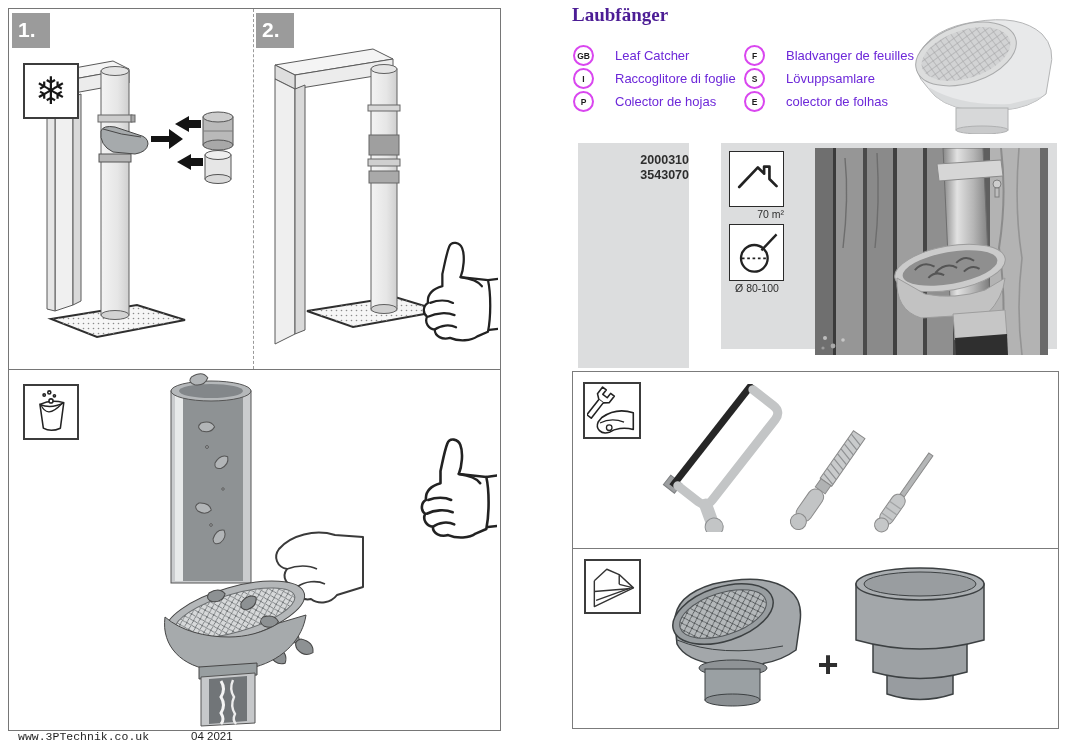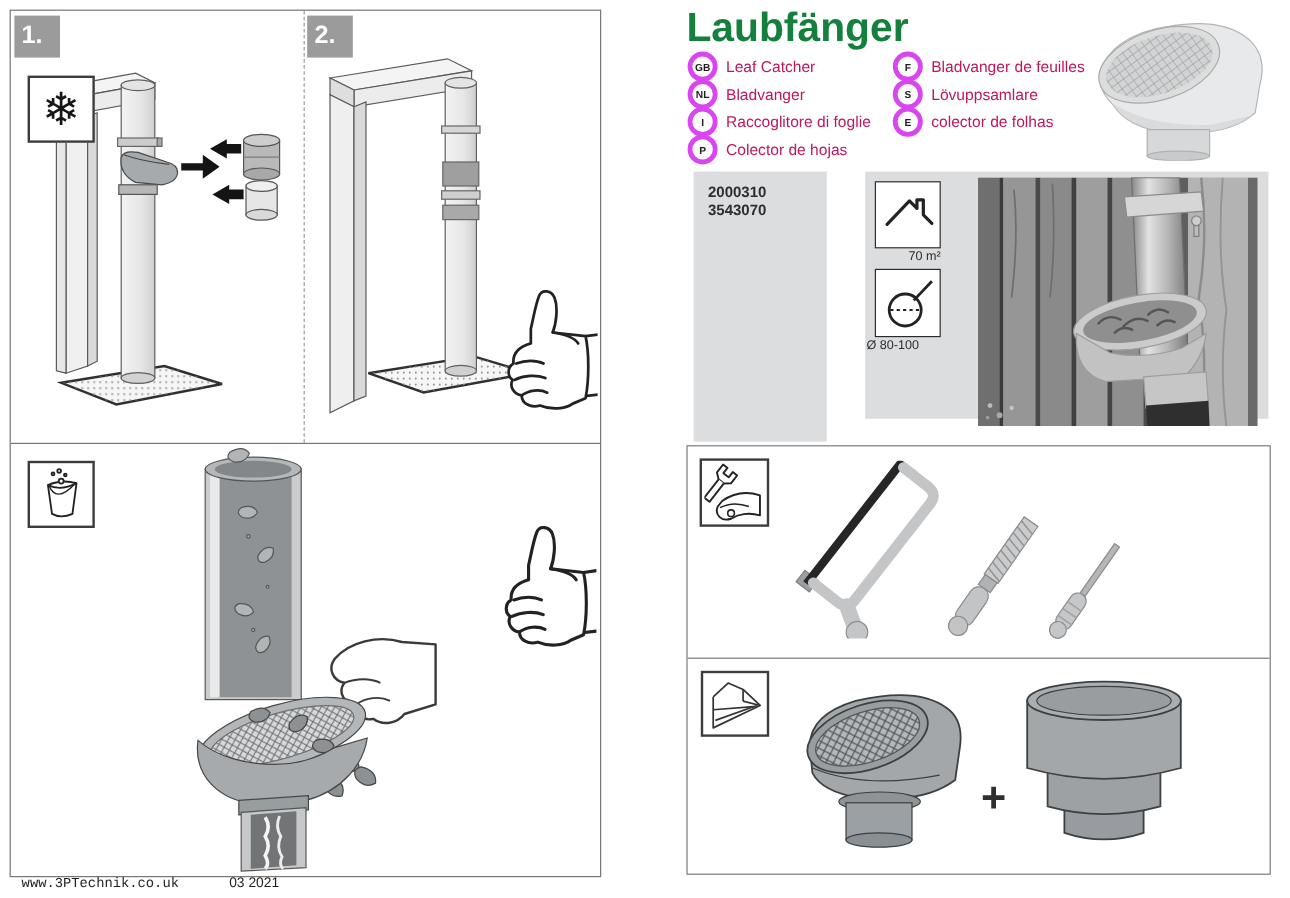--- a/index.html
+++ b/index.html
@@ -9,27 +9,27 @@
   
   .page-box{left:8px;top:8px;width:491px;height:721px;border:1px solid #767676;}
   .top-divider{left:0;top:360px;width:491px;height:0;border-top:1px solid #767676;}
   .dash-divider{left:244px;top:0;width:0;height:360px;border-left:1px dashed #9a9a9a;}
   .step-badge{width:38px;height:35px;background:#9b9b9b;color:#fff;font-size:21px;
               font-weight:bold;line-height:34px;padding-left:6px;box-sizing:border-box;}
   .icon-box{width:56px;height:56px;background:#fff;border:2px solid #3c3c3c;
             display:flex;align-items:center;justify-content:center;box-sizing:border-box;}
   .snow{font-family:"DejaVu Sans",sans-serif;font-size:38px;color:#161616;line-height:1;}
   
-  .title{left:572px;top:4px;font-size:34px;font-weight:bold;color:#15803d;}
+  .title{left:572px;top:4px;font-size:19px;font-weight:bold;color:#4c1d95;font-family:Liberation Serif, serif;}
   .lang-col{display:flex;flex-direction:column;}
   .lang-row{display:flex;align-items:center;height:23px;}
-  .lang-circ{width:17px;height:17px;border:4px solid #d946ef;border-radius:50%;
+  .lang-circ{width:17px;height:17px;border:2px solid #d946ef;border-radius:50%;
              font-size:8.5px;font-weight:bold;display:flex;align-items:center;
              justify-content:center;flex:0 0 auto;color:#1d1d1d;}
-  .lang-label{margin-left:7px;font-size:13px;color:#be185d;white-space:nowrap;}
+  .lang-label{margin-left:21px;font-size:13px;color:#6d28d9;white-space:nowrap;}
   .gray-box{background:#dcddde;}
   .codes{padding:10px 0 0 12px;font-size:12.5px;font-weight:600;color:#2e2e2e;line-height:15px;}
   .spec-box{background:#fff;border:1.5px solid #2a2a2a;box-sizing:border-box;
             display:flex;align-items:center;justify-content:center;}
   .spec-label{font-size:10.5px;color:#2e2e2e;}
   .frame-box{border:1px solid #7b7b7b;background:#fff;}
   .plus{font-size:36px;font-weight:bold;color:#2f2f2f;line-height:1;}
   .footer-text{font-size:11.5px;color:#1f1f1f;}
   svg{display:block;}
 </style>
@@ -226,32 +226,28 @@
         <path d="M36,70 C22,74 16,82 17,92 C10,96 10,106 16,110 C12,118 18,126 26,127 C26,136 36,141 46,138 C58,143 74,142 82,136 L96,130 C100,110 100,80 96,62 L60,58 C64,48 66,30 62,20 C59,12 48,10 45,18 C41,28 38,46 36,54 Z"></path>
         <path d="M20,92 C30,88 42,88 50,92" fill="none"></path>
         <path d="M18,110 C28,105 42,104 52,108" fill="none"></path>
         <path d="M26,127 C34,121 46,120 54,124" fill="none"></path>
         <path d="M60,58 C74,60 84,64 88,70" fill="none"></path>
       </g>
     </svg>
   </div>
 
   <div class="abs footer-text" style="left:18px;top:730px;font-family:Liberation Mono, monospace;">www.3PTechnik.co.uk</div>
-  <div class="abs footer-text" style="left:191px;top:730px;">03 2021</div>
+  <div class="abs footer-text" style="left:191px;top:730px;">04 2021</div>
 
   <div class="abs title">Laubfänger</div>
 
   <div class="abs lang-col" style="left:573px;top:44px;">
     <div class="lang-row">
       <span class="lang-circ">GB</span>
       <span class="lang-label">Leaf Catcher</span>
-    </div>
-    <div class="lang-row">
-      <span class="lang-circ">NL</span>
-      <span class="lang-label">Bladvanger</span>
     </div>
     <div class="lang-row">
       <span class="lang-circ">I</span>
       <span class="lang-label">Raccoglitore di foglie</span>
     </div>
     <div class="lang-row">
       <span class="lang-circ">P</span>
       <span class="lang-label">Colector de hojas</span>
     </div>
   </div>
@@ -281,21 +277,21 @@
     <g transform="rotate(-18 66 44)">
       <ellipse cx="66" cy="44" rx="52" ry="29" fill="#dcdddd" stroke="#a9aaab"></ellipse>
       <ellipse cx="66" cy="44" rx="46" ry="24" fill="#d2d3d4"></ellipse>
       <ellipse cx="66" cy="44" rx="46" ry="24" fill="url(#ppgrid)"></ellipse>
     </g>
     <path d="M30,78 Q60,96 110,94 L144,86 L146,84 Q130,98 104,100 L70,100 Q40,96 28,78 Z" fill="#d3d4d5" opacity="0.7"></path>
     <rect x="56" y="98" width="52" height="22" fill="#d7d8d9" stroke="#b0b1b2"></rect>
     <ellipse cx="82" cy="120" rx="26" ry="4" fill="#c9cacb" stroke="#b0b1b2"></ellipse>
   </svg>
 
-  <div class="abs gray-box" style="left:578px;top:143px;width:111px;height:225px;">
+  <div class="abs gray-box" style="left:578px;top:143px;width:111px;height:225px;text-align:right;">
     <div class="codes">
       <div>2000310</div>
       <div>3543070</div>
     </div>
   </div>
 
   <div class="abs gray-box" style="left:721px;top:143px;width:336px;height:206px;">
 
     <div class="abs spec-box" style="left:8px;top:8px;width:55px;height:56px;">
       <svg width="48" height="48" viewBox="0 0 54 54">
@@ -304,21 +300,21 @@
     </div>
     <div class="abs spec-label" style="left:8px;top:65px;width:55px;text-align:right;">70 m²</div>
 
     <div class="abs spec-box" style="left:8px;top:81px;width:55px;height:57px;">
       <svg width="48" height="48" viewBox="0 0 54 54">
         <circle cx="24" cy="33" r="15" fill="none" stroke="#222222" stroke-width="2.6"></circle>
         <path d="M49,6 L32,24" stroke="#222222" stroke-width="2.6" fill="none"></path>
         <path d="M10,33 L38,33" stroke="#222222" stroke-width="1.8" stroke-dasharray="3,3" fill="none"></path>
       </svg>
     </div>
-    <div class="abs spec-label" style="left:1px;top:139px;width:70px;text-align:left;">Ø 80-100</div>
+    <div class="abs spec-label" style="left:1px;top:139px;width:70px;text-align:center;">Ø 80-100</div>
 
     <svg class="abs" style="left:94px;top:5px;" width="233" height="207" viewBox="0 0 233 207">
       <defs>
         <linearGradient id="phmetal" x1="0" y1="0" x2="1" y2="0">
           <stop offset="0" stop-color="#878787"></stop>
             <stop offset="0.3" stop-color="#e2e2e2"></stop>
           <stop offset="0.65" stop-color="#b5b5b5"></stop>
             <stop offset="1" stop-color="#7b7b7b"></stop>
         </linearGradient>
       </defs>

